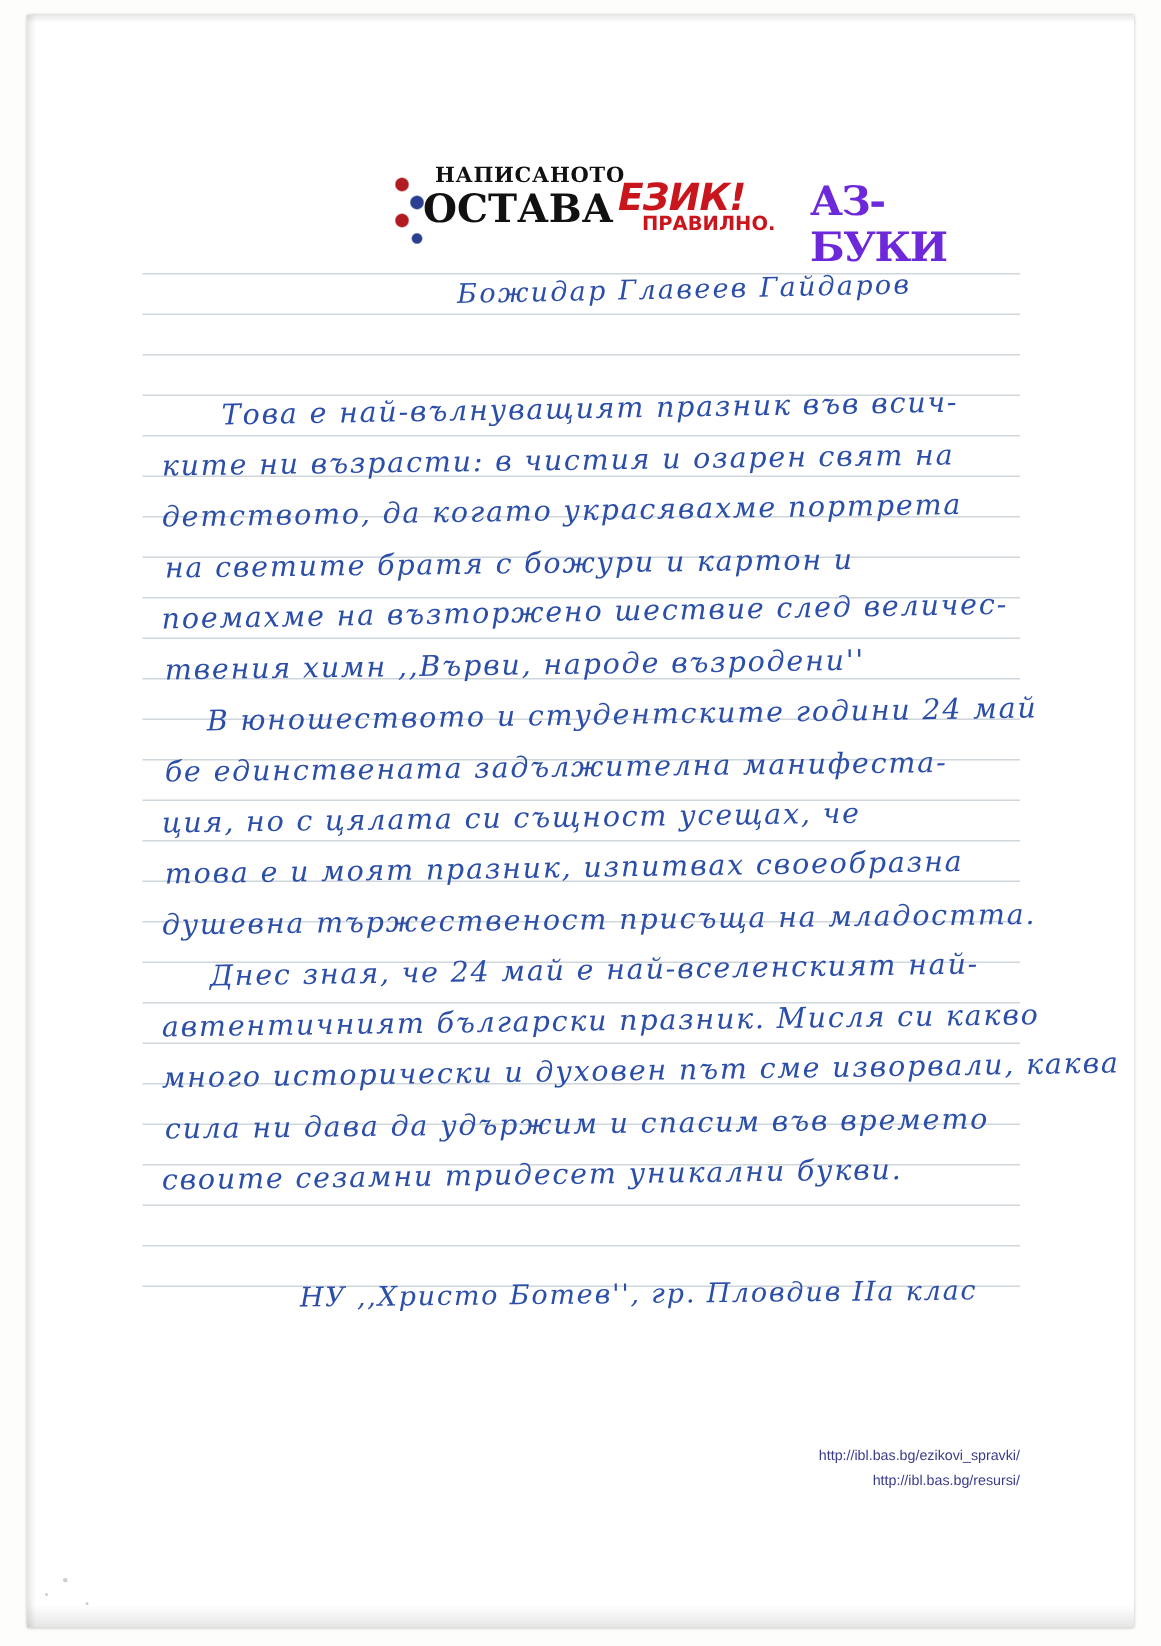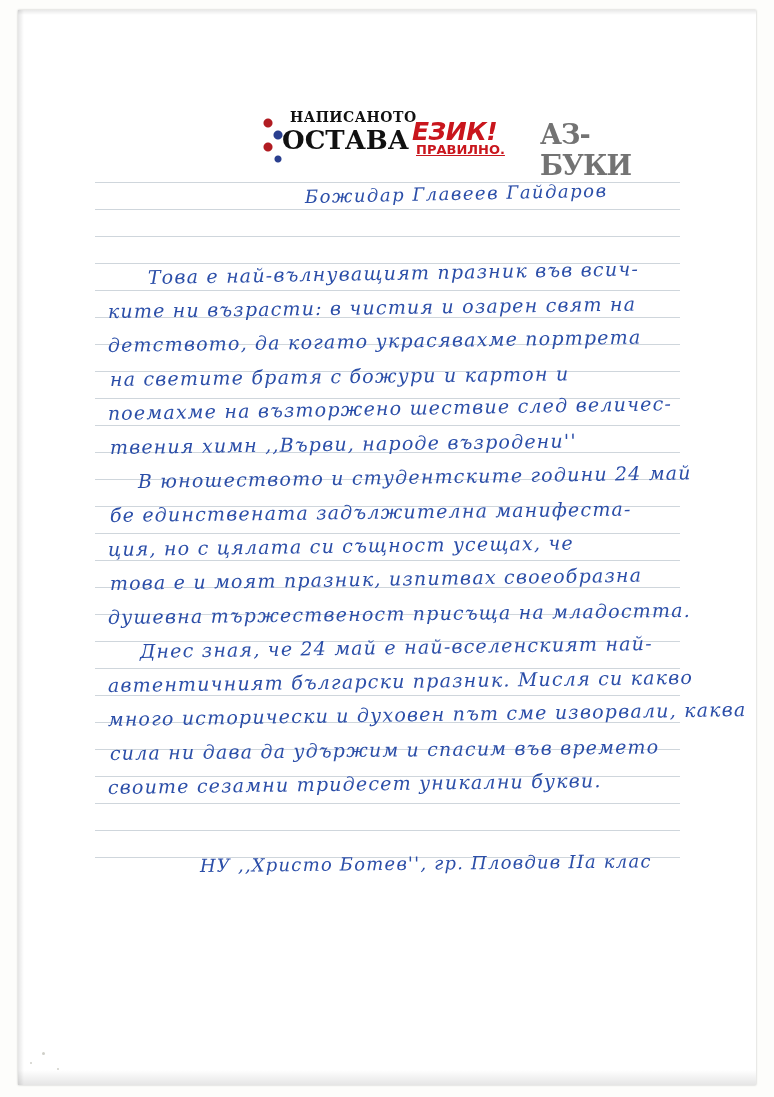--- a/index.html
+++ b/index.html
@@ -154,36 +154,35 @@
     left: 0; top: 0;
     font-family: "DejaVu Sans", sans-serif;
     font-weight: bold;
     font-style: italic;
     font-size: 25px;
     color: #c9161d;
     letter-spacing: -0.5px;
   }
   .pravilno-word {
     position: absolute;
-    left: 4px; top: 25px;
+    left: 16px; top: 25px;
     font-family: "DejaVu Sans", sans-serif;
     font-weight: bold;
     font-size: 13px;
     color: #c9161d;
     letter-spacing: 0px;
-    text-decoration: underline;
   }
   .logo-azbuki {
     position: absolute;
     left: 440px;
     top: 14px;
     font-family: "DejaVu Serif", serif;
     font-weight: bold;
     font-size: 27px;
-    color: #737373;
+    color: #6d28d9;
     letter-spacing: -1px;
   }
 
   
   .rules {
     position: absolute;
     left: 95px;
     top: 182px;
     width: 585px;
     height: 700px;
@@ -327,18 +326,22 @@
       <div class="hand" style="left: 140px; top: 640px; transform: rotate(-0.9deg);">Днес зная, че 24 май е най-вселенският най-</div>
       <div class="hand" style="left: 108px; top: 674px; transform: rotate(-0.8deg);">автентичният български празник. Мисля си какво</div>
       <div class="hand" style="left: 108px; top: 708px; transform: rotate(-0.9deg);">много исторически и духовен път сме изворвали, каква</div>
       <div class="hand" style="left: 110px; top: 742px; transform: rotate(-0.7deg);">сила ни дава да удържим и спасим във времето</div>
       <div class="hand" style="left: 108px; top: 776px; transform: rotate(-0.8deg);">своите сезамни тридесет уникални букви.</div>
     </div>
 
   <div class="hand sig" style="left:200px; top:855px; transform: rotate(-0.6deg);">НУ ,,Христо Ботев'', гр. Пловдив  IIа клас</div>
 
   <div class="footer">
+    <div class="col-right">
+      <span class="link">http://ibl.bas.bg/ezikovi_spravki/</span>
+      <span class="link">http://ibl.bas.bg/resursi/</span>
+    </div>
   </div>
 
   <div class="speck" style="left:42px; top:1052px; width:3px; height:3px;"></div>
   <div class="speck" style="left:30px; top:1062px; width:2px; height:2px;"></div>
   <div class="speck" style="left:57px; top:1068px; width:2px; height:2px;"></div>
 </div>
 
 </body></html>

